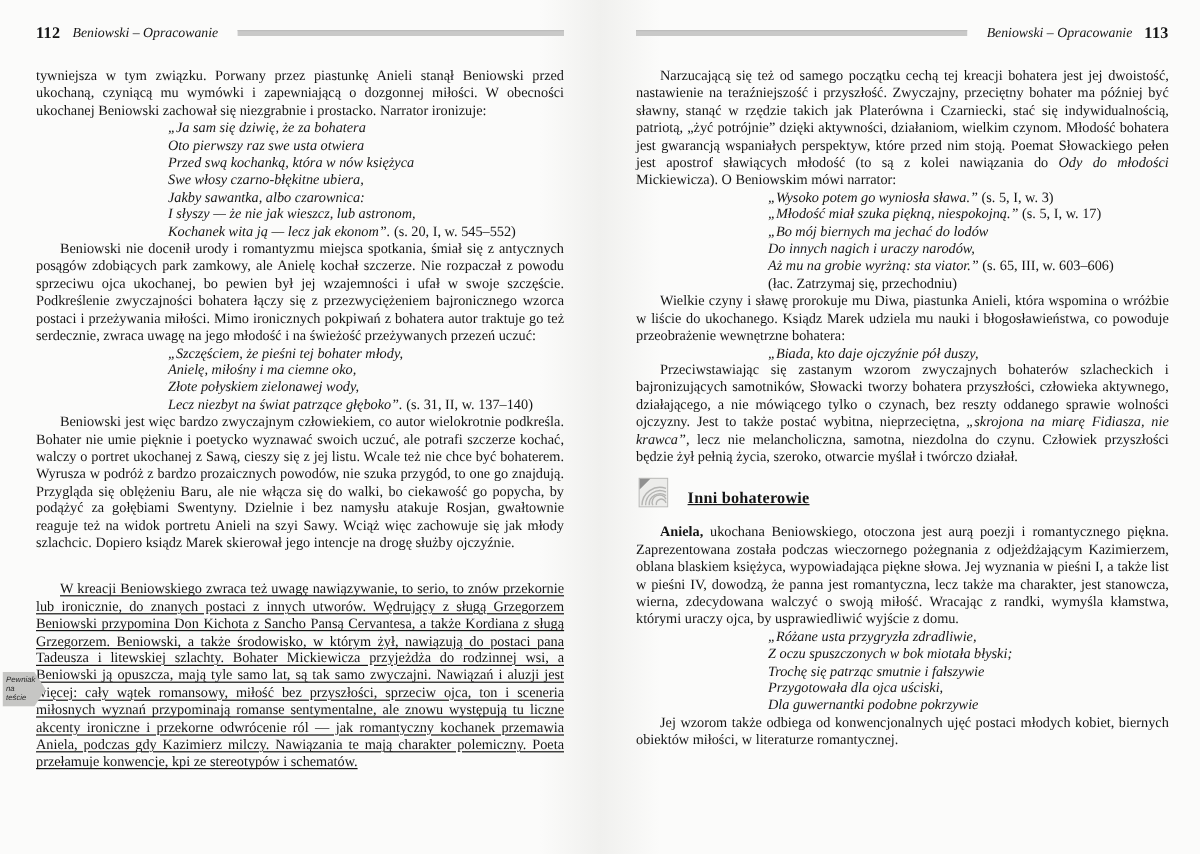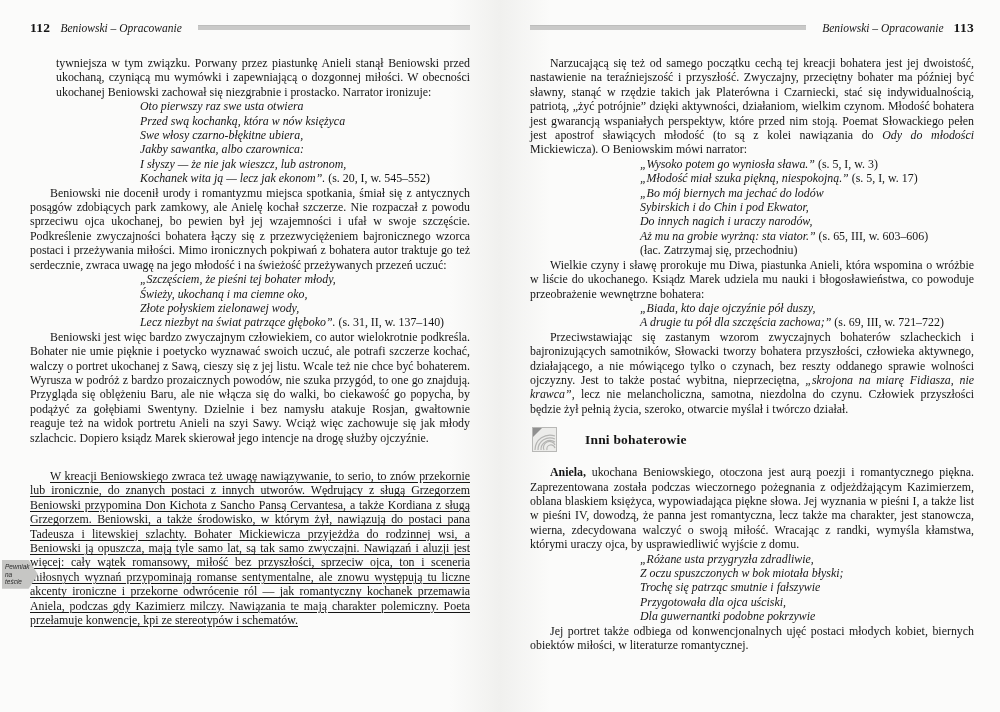--- a/index.html
+++ b/index.html
@@ -30,34 +30,34 @@
   .page.right .runtitle{margin-right:10px;}
   .hbar{flex:1;height:4px;background:#c9c9c8;border-top:1px solid #bdbdbc;}
   .page.left  .hbar{margin-left:16px;}
   .page.right .hbar{margin-right:16px;}
 
   
   .para{
     margin:0;font-size:11.9px;line-height:14.4px;
     text-align:justify;text-indent:20px;
   }
-  .para.noindent{text-indent:0;margin-left:26px;}
+  .para.noindent{text-indent:0;}
   .para.u{text-decoration:underline;text-underline-offset:2px;text-decoration-thickness:1px;margin-top:24px;}
   .it{font-style:italic;}
   .bd{font-weight:bold;margin-top:32px;}
 
   .verse{margin:0 0 0 110px;font-size:11.9px;line-height:14.4px;}
   .page.right .verse{}
   .vline{white-space:nowrap;}
   .vline .it{font-style:italic;}
   .vline .rm{font-style:normal;}
   .cite{font-style:normal;}
 
   
-  .heading{display:flex;align-items:center;gap:28px;margin:11px 0 13px 2px;}
+  .heading{display:flex;align-items:flex-end;gap:16px;margin:11px 0 13px 2px;text-decoration:underline;}
   .h-icon{width:25px;height:25px;display:inline-block;}
   .h-icon svg{display:block;}
   .h-text{font-weight:bold;font-size:13.5px;letter-spacing:.2px;}
 
   
   .badge{
     position:absolute;left:2px;top:560px;width:36px;
     background:#c6c6c4;color:#2a2a2a;
     font-family:"Liberation Sans", sans-serif;
     font-size:6.5px;line-height:7.6px;font-style:italic;
@@ -73,31 +73,32 @@
 
   <div class="page left">
     <div class="header">
       <span class="pagenum">112</span>
       <span class="runtitle">Beniowski – Opracowanie</span>
       <span class="hbar"></span>
     </div>
     <div class="content">
         <p class="para noindent"><span>tywniejsza w tym związku. Porwany przez piastunkę Anieli stanął Beniowski przed ukochaną, czyniącą mu wymówki i zapewniającą o dozgonnej miłości. W obecności ukochanej Beniowski zachował się niezgrabnie i prostacko. Narrator ironizuje:</span></p>
         <div class="verse">
+          <div class="vline"><span class="it">„Ja sam się dziwię, że za bohatera</span></div>
           <div class="vline"><span class="it">Oto pierwszy raz swe usta otwiera</span></div>
           <div class="vline"><span class="it">Przed swą kochanką, która w nów księżyca</span></div>
           <div class="vline"><span class="it">Swe włosy czarno-błękitne ubiera,</span></div>
           <div class="vline"><span class="it">Jakby sawantka, albo czarownica:</span></div>
           <div class="vline"><span class="it">I słyszy — że nie jak wieszcz, lub astronom,</span></div>
           <div class="vline"><span class="it">Kochanek wita ją — lecz jak ekonom”.</span><span class="cite"> (s. 20, I, w. 545–552)</span></div>
         </div>
         <p class="para"><span>Beniowski nie docenił urody i romantyzmu miejsca spotkania, śmiał się z antycznych posągów zdobiących park zamkowy, ale Anielę kochał szczerze. Nie rozpaczał z powodu sprzeciwu ojca ukochanej, bo pewien był jej wzajemności i ufał w swoje szczęście. Podkreślenie zwyczajności bohatera łączy się z przezwyciężeniem bajronicznego wzorca postaci i przeżywania miłości. Mimo ironicznych pokpiwań z bohatera autor traktuje go też serdecznie, zwraca uwagę na jego młodość i na świeżość przeżywanych przezeń uczuć:</span></p>
         <div class="verse">
           <div class="vline"><span class="it">„Szczęściem, że pieśni tej bohater młody,</span></div>
-          <div class="vline"><span class="it">Świeży, ukochaną i ma ciemne oko,</span></div>
+          <div class="vline"><span class="it">Anielę, miłośny i ma ciemne oko,</span></div>
           <div class="vline"><span class="it">Złote połyskiem zielonawej wody,</span></div>
           <div class="vline"><span class="it">Lecz niezbyt na świat patrzące głęboko”.</span><span class="cite"> (s. 31, II, w. 137–140)</span></div>
         </div>
         <p class="para"><span>Beniowski jest więc bardzo zwyczajnym człowiekiem, co autor wielokrotnie podkreśla. Bohater nie umie pięknie i poetycko wyznawać swoich uczuć, ale potrafi szczerze kochać, walczy o portret ukochanej z Sawą, cieszy się z jej listu. Wcale też nie chce być bohaterem. Wyrusza w podróż z bardzo prozaicznych powodów, nie szuka przygód, to one go znajdują. Przygląda się oblężeniu Baru, ale nie włącza się do walki, bo ciekawość go popycha, by podążyć za gołębiami Swentyny. Dzielnie i bez namysłu atakuje Rosjan, gwałtownie reaguje też na widok portretu Anieli na szyi Sawy. Wciąż więc zachowuje się jak młody szlachcic. Dopiero ksiądz Marek skierował jego intencje na drogę służby ojczyźnie.</span></p>
         <p class="para u"><span>W kreacji Beniowskiego zwraca też uwagę nawiązywanie, to serio, to znów przekornie lub ironicznie, do znanych postaci z innych utworów. Wędrujący z sługą Grzegorzem Beniowski przypomina Don Kichota z Sancho Pansą Cervantesa, a także Kordiana z sługą Grzegorzem. Beniowski, a także środowisko, w którym żył, nawiązują do postaci pana Tadeusza i litewskiej szlachty. Bohater Mickiewicza przyjeżdża do rodzinnej wsi, a Beniowski ją opuszcza, mają tyle samo lat, są tak samo zwyczajni. Nawiązań i aluzji jest więcej: cały wątek romansowy, miłość bez przyszłości, sprzeciw ojca, ton i sceneria miłosnych wyznań przypominają romanse sentymentalne, ale znowu występują tu liczne akcenty ironiczne i przekorne odwrócenie ról — jak romantyczny kochanek przemawia Aniela, podczas gdy Kazimierz milczy. Nawiązania te mają charakter polemiczny. Poeta przełamuje konwencje, kpi ze stereotypów i schematów.</span></p>
       </div>
     <div class="badge">
       <div>Pewniak</div>
       <div>na teście</div>
     </div>
@@ -108,29 +109,27 @@
       <span class="hbar"></span>
       <span class="runtitle">Beniowski – Opracowanie</span>
       <span class="pagenum">113</span>
     </div>
     <div class="content">
         <p class="para"><span>Narzucającą się też od samego początku cechą tej kreacji bohatera jest jej dwoistość, nastawienie na teraźniejszość i przyszłość. Zwyczajny, przeciętny bohater ma później być sławny, stanąć w rzędzie takich jak Platerówna i Czarniecki, stać się indywidualnością, patriotą, „żyć potrójnie” dzięki aktywności, działaniom, wielkim czynom. Młodość bohatera jest gwarancją wspaniałych perspektyw, które przed nim stoją. Poemat Słowackiego pełen jest apostrof sławiących młodość (to są z kolei nawiązania do </span><span class="it">Ody do młodości</span><span> Mickiewicza). O Beniowskim mówi narrator:</span></p>
         <div class="verse">
           <div class="vline"><span class="it">„Wysoko potem go wyniosła sława.”</span><span class="cite"> (s. 5, I, w. 3)</span></div>
           <div class="vline"><span class="it">„Młodość miał szuka piękną, niespokojną.”</span><span class="cite"> (s. 5, I, w. 17)</span></div>
           <div class="vline"><span class="it">„Bo mój biernych ma jechać do lodów</span></div>
-          <div class="vline"><span class="it">Sybirskich i do Chin i pod Ekwator,</span></div>
           <div class="vline"><span class="it">Do innych nagich i uraczy narodów,</span></div>
           <div class="vline"><span class="it">Aż mu na grobie wyrżną: sta viator.”</span><span class="cite"> (s. 65, III, w. 603–606)</span></div>
           <div class="vline"><span class="rm">(łac. Zatrzymaj się, przechodniu)</span></div>
         </div>
         <p class="para"><span>Wielkie czyny i sławę prorokuje mu Diwa, piastunka Anieli, która wspomina o wróżbie w liście do ukochanego. Ksiądz Marek udziela mu nauki i błogosławieństwa, co powoduje przeobrażenie wewnętrzne bohatera:</span></p>
         <div class="verse">
           <div class="vline"><span class="it">„Biada, kto daje ojczyźnie pół duszy,</span></div>
-          <div class="vline"><span class="it">A drugie tu pół dla szczęścia zachowa;”</span><span class="cite"> (s. 69, III, w. 721–722)</span></div>
         </div>
         <p class="para"><span>Przeciwstawiając się zastanym wzorom zwyczajnych bohaterów szlacheckich i bajronizujących samotników, Słowacki tworzy bohatera przyszłości, człowieka aktywnego, działającego, a nie mówiącego tylko o czynach, bez reszty oddanego sprawie wolności ojczyzny. Jest to także postać wybitna, nieprzeciętna, </span><span class="it">„skrojona na miarę Fidiasza, nie krawca”</span><span>, lecz nie melancholiczna, samotna, niezdolna do czynu. Człowiek przyszłości będzie żył pełnią życia, szeroko, otwarcie myślał i twórczo działał.</span></p>
         <div class="heading">
           <span class="h-icon">
             <svg width="25" height="25" viewBox="0 0 25 25">
               <rect x="0.5" y="0.5" width="24" height="24" fill="#ececea" stroke="#b8b8b6"></rect>
               <polygon points="1,1 10,1 1,10" fill="#909090"></polygon>
               <g fill="none" stroke="#b5b5b3" stroke-width="1.2">
                 <path d="M3 23 A 15 15 0 0 1 23 9"></path>
                 <path d="M6 23 A 12 12 0 0 1 23 12"></path>
@@ -143,17 +142,17 @@
           <span class="h-text">Inni bohaterowie</span>
         </div>
         <p class="para"><span class="bd">Aniela,</span><span> ukochana Beniowskiego, otoczona jest aurą poezji i romantycznego piękna. Zaprezentowana została podczas wieczornego pożegnania z odjeżdżającym Kazimierzem, oblana blaskiem księżyca, wypowiadająca piękne słowa. Jej wyznania w pieśni I, a także list w pieśni IV, dowodzą, że panna jest romantyczna, lecz także ma charakter, jest stanowcza, wierna, zdecydowana walczyć o swoją miłość. Wracając z randki, wymyśla kłamstwa, którymi uraczy ojca, by usprawiedliwić wyjście z domu.</span></p>
         <div class="verse">
           <div class="vline"><span class="it">„Różane usta przygryzła zdradliwie,</span></div>
           <div class="vline"><span class="it">Z oczu spuszczonych w bok miotała błyski;</span></div>
           <div class="vline"><span class="it">Trochę się patrząc smutnie i fałszywie</span></div>
           <div class="vline"><span class="it">Przygotowała dla ojca uściski,</span></div>
           <div class="vline"><span class="it">Dla guwernantki podobne pokrzywie</span></div>
         </div>
-        <p class="para"><span>Jej portret także odbiega od konwencjonalnych ujęć postaci młodych kobiet, biernych obiektów miłości, w literaturze romantycznej.</span></p>
+        <p class="para"><span>Jej wzorom także odbiega od konwencjonalnych ujęć postaci młodych kobiet, biernych obiektów miłości, w literaturze romantycznej.</span></p>
       </div>
   </div>
 
 </div>
 
 </body></html>

